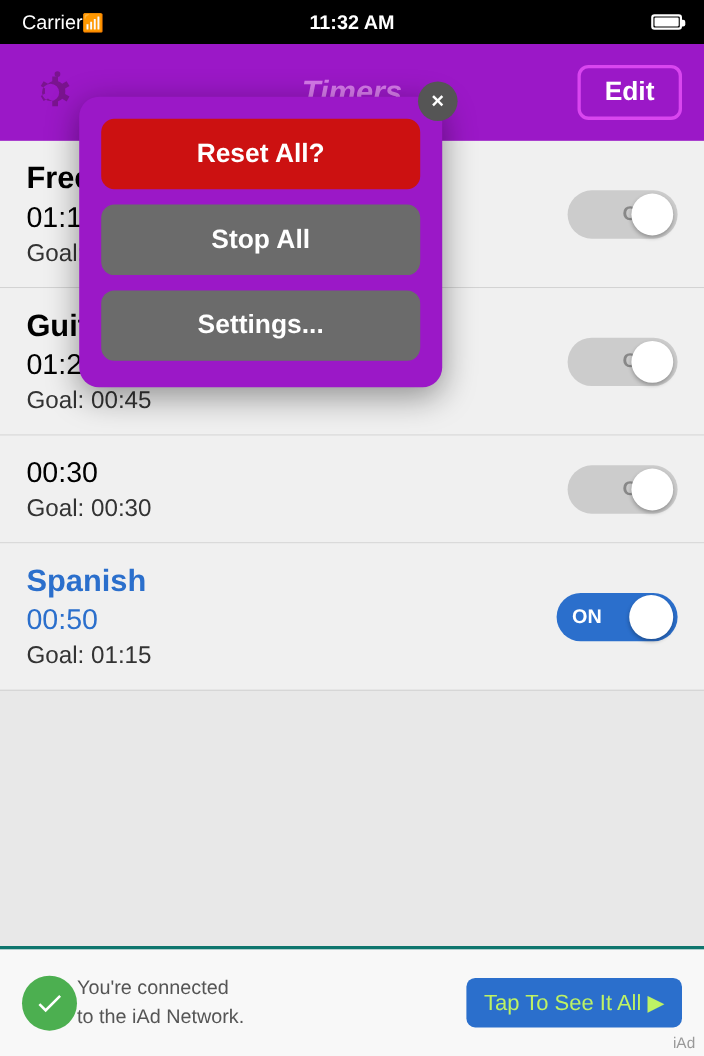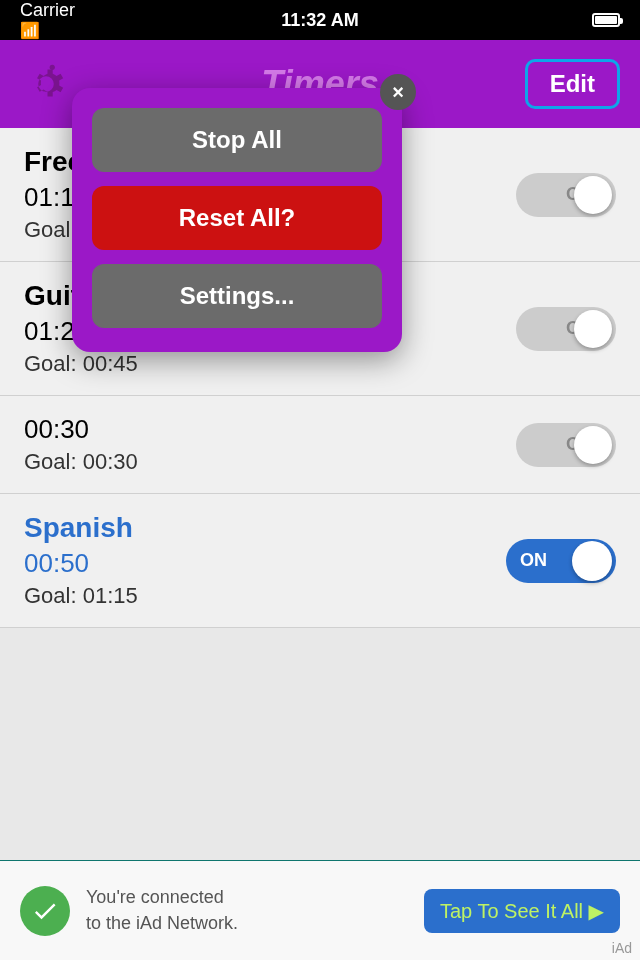--- a/index.html
+++ b/index.html
@@ -22,23 +22,22 @@
       align-items: center;
       justify-content: space-between;
       padding: 0 20px;
       font-size: 18px;
       font-weight: 500;
       position: relative;
       z-index: 1;
     }
     .status-bar .carrier {
       display: flex;
-      align-items: flex-start;
+      align-items: flex-end;
       gap: 0;
-      flex-direction: column;
     }
     .status-bar .time {
       position: absolute;
       left: 50%;
       transform: translateX(-50%);
       font-weight: 600;
     }
     .status-bar .battery {
       display: flex;
       align-items: center;
@@ -81,40 +80,40 @@
       background: #9b18c7;
       height: 88px;
       display: flex;
       align-items: center;
       justify-content: space-between;
       padding: 0 20px;
       position: relative;
     }
     .nav-title {
       color: #d47ae8;
-      font-size: 36px;
+      font-size: 28px;
       font-weight: bold;
       position: absolute;
       left: 50%;
       transform: translateX(-50%);
       font-style: italic;
     }
     .gear-icon {
       width: 52px;
       height: 52px;
       position: relative;
     }
     .gear-icon svg {
       width: 52px;
       height: 52px;
       fill: #7a148f;
     }
     .edit-button {
       background: transparent;
-      border: 3px solid #0ea5e9;
+      border: 3px solid #d946ef;
       border-radius: 10px;
       color: #fff;
       font-size: 24px;
       font-weight: bold;
       padding: 8px 22px;
       cursor: pointer;
     }
 
     
     .content {
@@ -207,25 +206,24 @@
     }
 
     
     .ad-banner {
       position: absolute;
       bottom: 0;
       left: 0;
       right: 0;
       height: 100px;
       background: #f8f8f8;
-      border-top: 1px solid #0f766e;
+      border-top: 3px solid #0f766e;
       display: flex;
       align-items: center;
       padding: 0 20px;
-      gap: 16px;
     }
     .ad-icon {
       width: 50px;
       height: 50px;
       background: #4CAF50;
       border-radius: 50%;
       display: flex;
       align-items: center;
       justify-content: center;
       flex-shrink: 0;
@@ -408,17 +406,17 @@
     </svg>
   </div>
   <div class="ad-text">You're connected<br>to the iAd Network.</div>
   <button class="ad-button">Tap To See It All ▶</button>
   <div class="ad-tag">iAd</div>
 </div>
 
 <div class="popup-overlay">
   <div class="popup">
     <button class="popup-close">×</button>
+    <button class="popup-btn reset-all">Reset All?</button>
     <button class="popup-btn stop-all">Stop All</button>
-    <button class="popup-btn reset-all">Reset All?</button>
     <button class="popup-btn settings">Settings...</button>
   </div>
 </div>
 
 </body></html>

